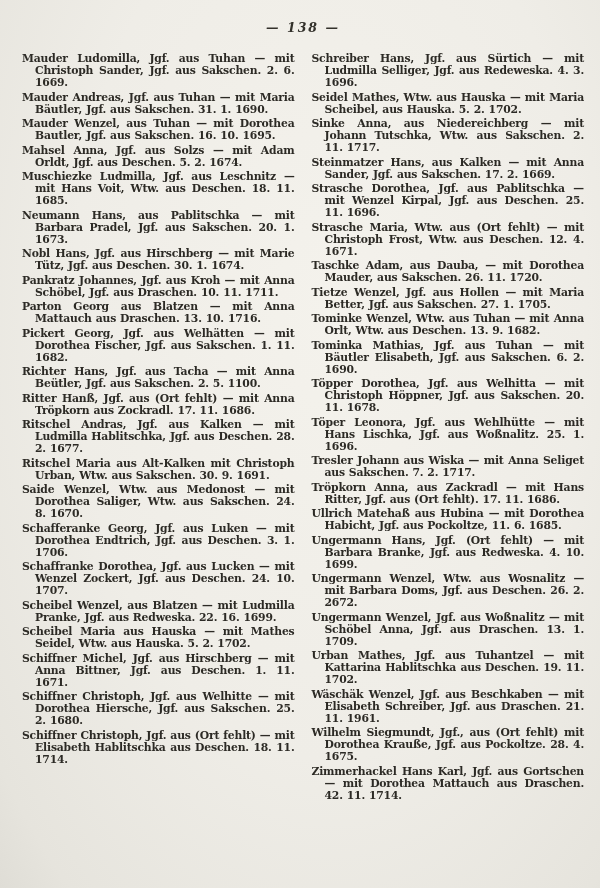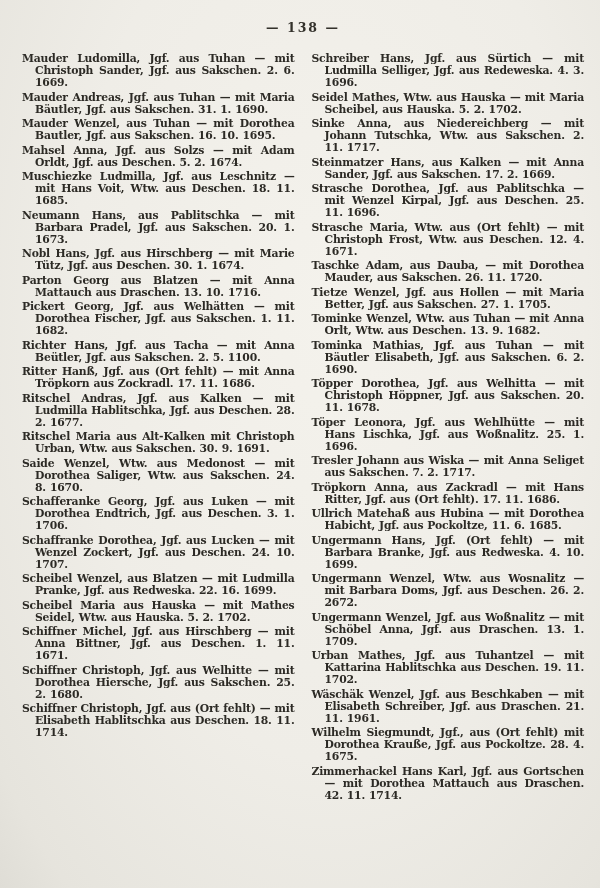--- a/index.html
+++ b/index.html
@@ -18,20 +18,21 @@
     font-family: "DejaVu Serif", "Liberation Serif", serif;
     font-weight: 700;
     padding: 20px 16px 0 22px;
   }
   .page-number {
     text-align: center;
     font-size: 12.5px;
     letter-spacing: 2px;
     margin: 0 0 18px 0;
     color: #33312b;
+    font-style: italic;
   }
   .columns {
     display: flex;
     gap: 17px;
     align-items: flex-start;
   }
   .col { flex: 1 1 0; min-width: 0; }
   .entry {
     margin: 0 0 2.5px 0;
     font-size: 10.8px;
@@ -51,20 +52,21 @@
   <div class="page-number">— 138 —</div>
   <div class="columns">
     <div class="col">
         <p class="entry">Mauder Ludomilla, Jgf. aus Tuhan — mit Christoph Sander, Jgf. aus Sakschen. 2. 6. 1669.</p>
         <p class="entry">Mauder Andreas, Jgf. aus Tuhan — mit Maria Bäutler, Jgf. aus Sakschen. 31. 1. 1690.</p>
         <p class="entry">Mauder Wenzel, aus Tuhan — mit Dorothea Bautler, Jgf. aus Sakschen. 16. 10. 1695.</p>
         <p class="entry">Mahsel Anna, Jgf. aus Solzs — mit Adam Orldt, Jgf. aus Deschen. 5. 2. 1674.</p>
         <p class="entry">Muschiezke Ludmilla, Jgf. aus Leschnitz — mit Hans Voit, Wtw. aus Deschen. 18. 11. 1685.</p>
         <p class="entry">Neumann Hans, aus Pablitschka — mit Barbara Pradel, Jgf. aus Sakschen. 20. 1. 1673.</p>
         <p class="entry">Nobl Hans, Jgf. aus Hirschberg — mit Marie Tütz, Jgf. aus Deschen. 30. 1. 1674.</p>
+        <p class="entry">Pankratz Johannes, Jgf. aus Kroh — mit Anna Schöbel, Jgf. aus Draschen. 10. 11. 1711.</p>
         <p class="entry">Parton Georg aus Blatzen — mit Anna Mattauch aus Draschen. 13. 10. 1716.</p>
         <p class="entry">Pickert Georg, Jgf. aus Welhätten — mit Dorothea Fischer, Jgf. aus Sakschen. 1. 11. 1682.</p>
         <p class="entry">Richter Hans, Jgf. aus Tacha — mit Anna Beütler, Jgf. aus Sakschen. 2. 5. 1100.</p>
         <p class="entry">Ritter Hanß, Jgf. aus (Ort fehlt) — mit Anna Tröpkorn aus Zockradl. 17. 11. 1686.</p>
         <p class="entry">Ritschel Andras, Jgf. aus Kalken — mit Ludmilla Hablitschka, Jgf. aus Deschen. 28. 2. 1677.</p>
         <p class="entry">Ritschel Maria aus Alt-Kalken mit Christoph Urban, Wtw. aus Sakschen. 30. 9. 1691.</p>
         <p class="entry">Saide Wenzel, Wtw. aus Medonost — mit Dorothea Saliger, Wtw. aus Sakschen. 24. 8. 1670.</p>
         <p class="entry">Schafferanke Georg, Jgf. aus Luken — mit Dorothea Endtrich, Jgf. aus Deschen. 3. 1. 1706.</p>
         <p class="entry">Schaffranke Dorothea, Jgf. aus Lucken — mit Wenzel Zockert, Jgf. aus Deschen. 24. 10. 1707.</p>
         <p class="entry">Scheibel Wenzel, aus Blatzen — mit Ludmilla Pranke, Jgf. aus Redweska. 22. 16. 1699.</p>

